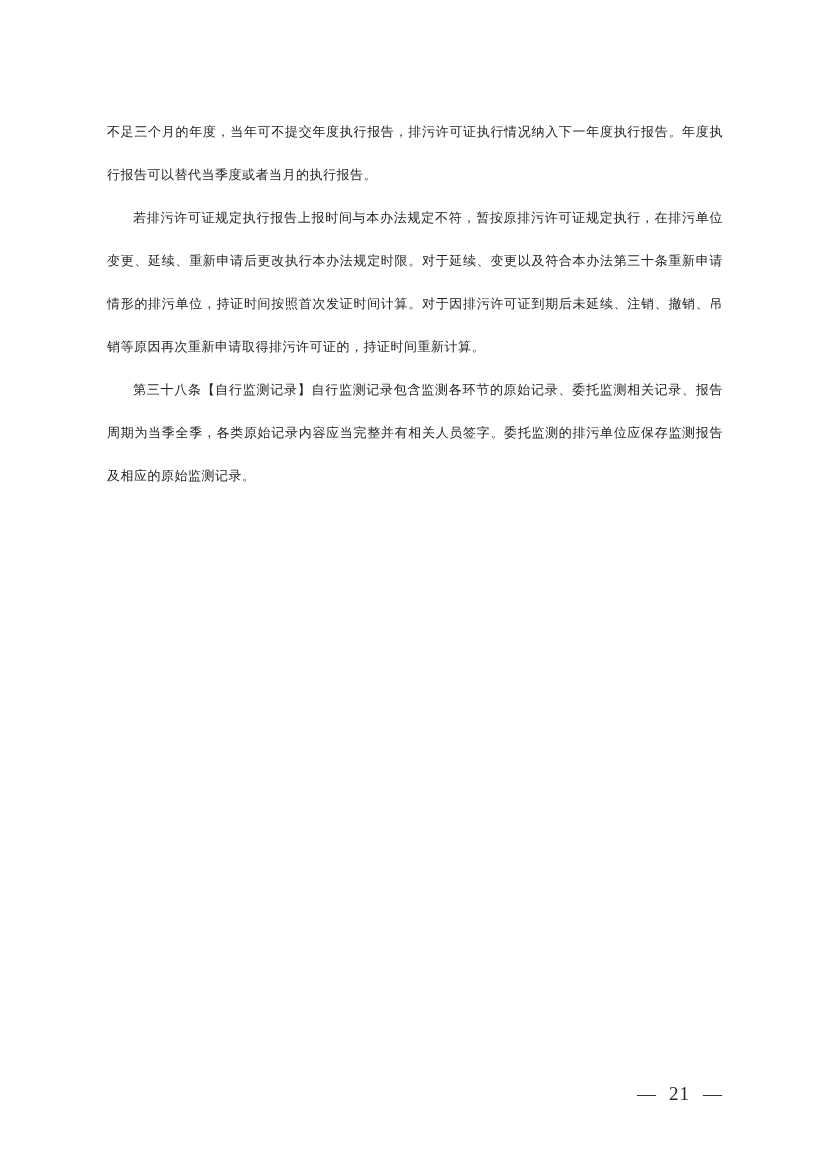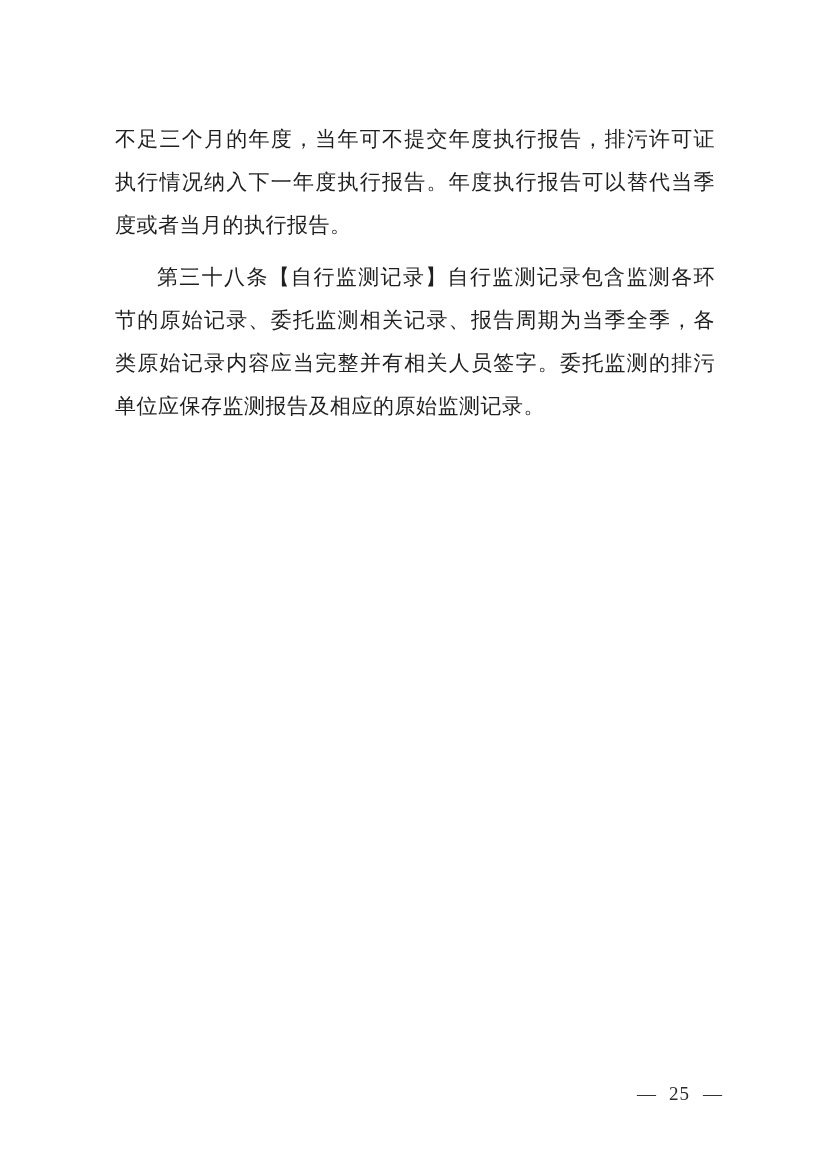--- a/index.html
+++ b/index.html
@@ -16,22 +16,22 @@
     font-family: "Liberation Serif", "DejaVu Serif", serif;
     color: #1f1f1f;
   }
   .text-block {
     position: absolute;
     left: 107px;
     top: 110px;
     width: 616px;
   }
   .para {
-    margin: 8px;
-    font-size: 21px;
+    margin: 0;
+    font-size: 13px;
     line-height: 43px;
     letter-spacing: 0.5px;
     text-align: justify;
     text-justify: inter-ideograph;
     text-indent: 2em;
   }
   .para.no-indent {
     text-indent: 0;
   }
   .article-lead {
@@ -54,21 +54,22 @@
   .page-footer .page-num {
     letter-spacing: 1px;
   }
 </style>
 </head>
 <body>
 
 <div class="page">
   <main class="text-block">
     <p class="para no-indent">不足三个月的年度，当年可不提交年度执行报告，排污许可证执行情况纳入下一年度执行报告。年度执行报告可以替代当季度或者当月的执行报告。</p>
+    <p class="para">若排污许可证规定执行报告上报时间与本办法规定不符，暂按原排污许可证规定执行，在排污单位变更、延续、重新申请后更改执行本办法规定时限。对于延续、变更以及符合本办法第三十条重新申请情形的排污单位，持证时间按照首次发证时间计算。对于因排污许可证到期后未延续、注销、撤销、吊销等原因再次重新申请取得排污许可证的，持证时间重新计算。</p>
     <p class="para"><b class="article-lead">第三十八条【自行监测记录】</b><span>自行监测记录包含监测各环节的原始记录、委托监测相关记录、报告周期为当季全季，各类原始记录内容应当完整并有相关人员签字。委托监测的排污单位应保存监测报告及相应的原始监测记录。</span></p>
   </main>
 
   <footer class="page-footer">
     <span class="dash">—</span>
-    <span class="page-num">25</span>
+    <span class="page-num">21</span>
     <span class="dash">—</span>
   </footer>
 </div>
 
 </body></html>

